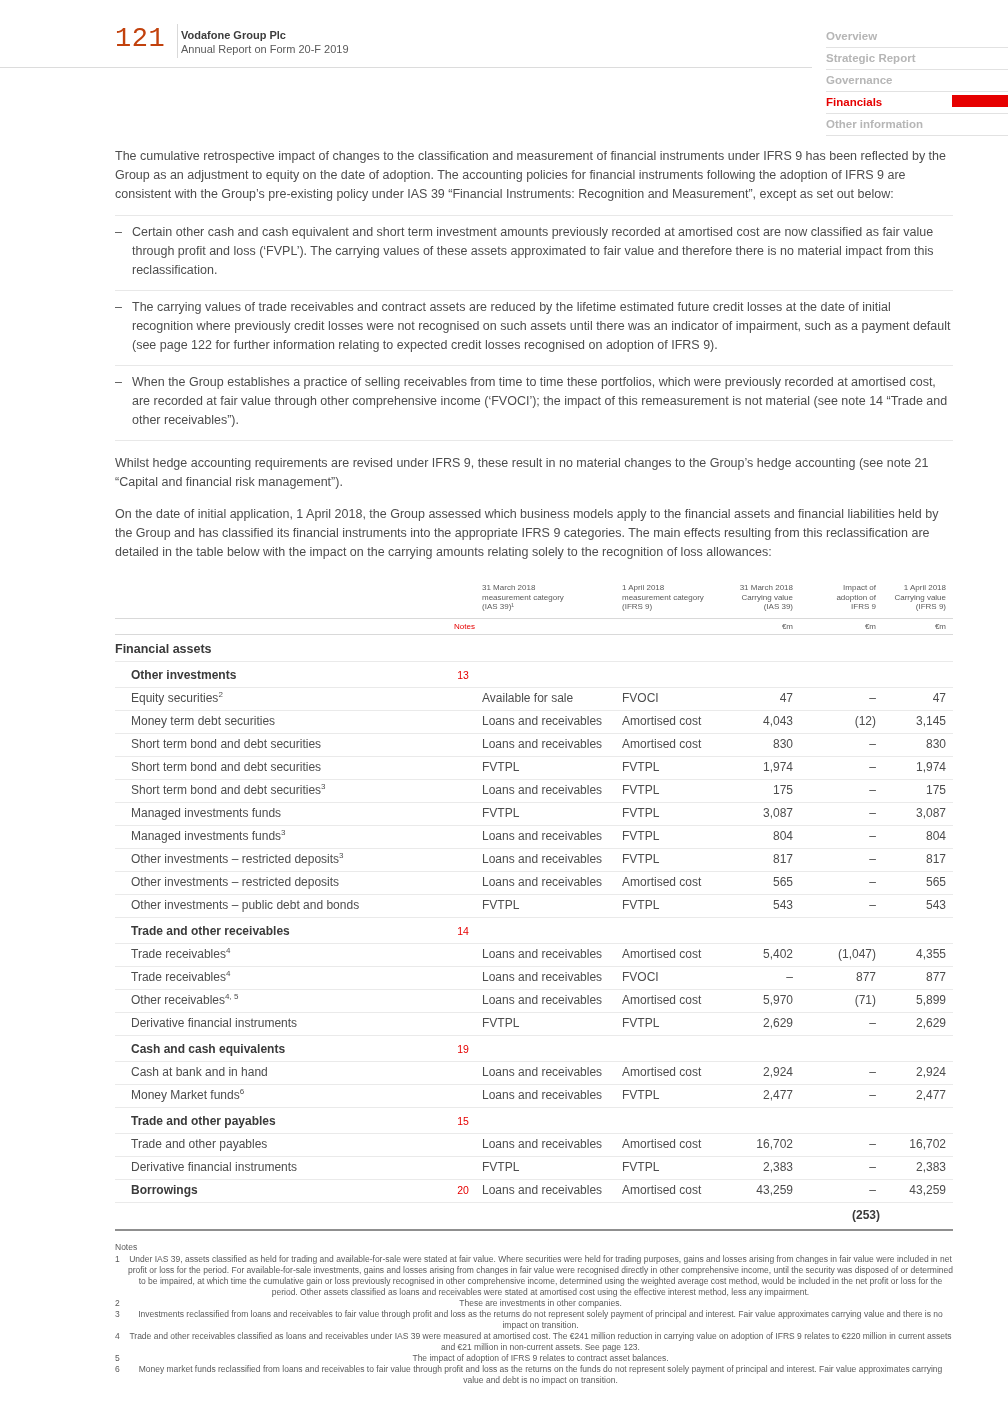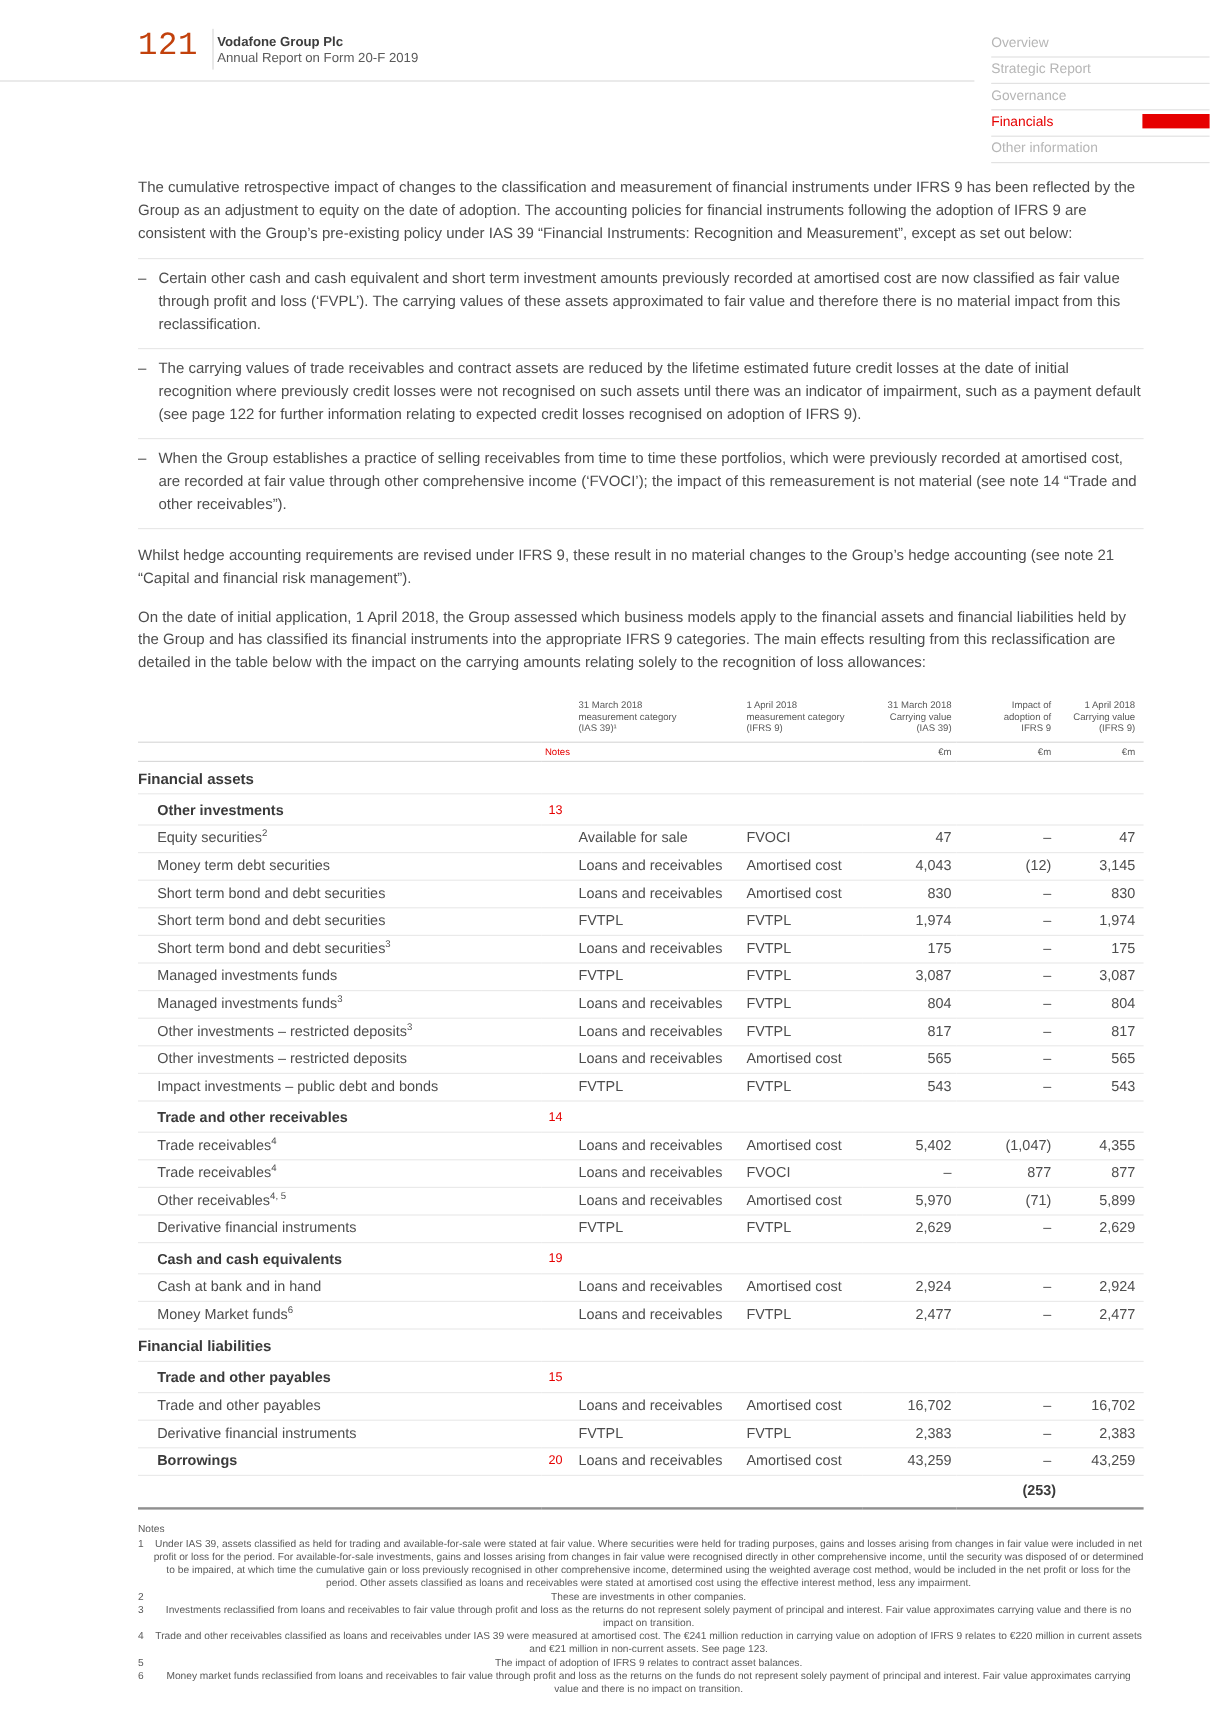--- a/index.html
+++ b/index.html
@@ -13,21 +13,21 @@
   
   .masthead-rule { position:absolute; left:0; top:67px; width:812px; height:1px; background:#dcdcdc; }
   .page-num { position:absolute; left:115px; top:24px; font-size:27px; color:#c2410c; letter-spacing:0.5px;font-family:Liberation Mono, monospace; }
   .mast-vline { position:absolute; left:177px; top:24px; width:1px; height:34px; background:#d9d9d9; }
   .pub { position:absolute; left:181px; top:28px; font-size:11px; line-height:14px; }
   .pub .company { font-weight:bold; color:#3c3c3c; }
   .pub .report { color:#5a5a5a; }
 
   
   .section-nav { position:absolute; left:826px; top:26px; width:182px; }
-  .nav-item { position:relative; font-size:11.5px; font-weight:normal; color:#b6b6b6;
+  .nav-item { position:relative; font-size:11.5px; font-weight:bold; color:#b6b6b6;
               padding:4px 0 5px; border-bottom:1px solid #e2e2e2; }
   .nav-item.active { color:#e60000; }
   .nav-bar { display:none; }
   .nav-item.active .nav-bar { display:block; position:absolute; right:0; top:3px;
               width:56px; height:12px; background:#e60000; }
 
   
   main { position:absolute; left:115px; top:147px; width:838px; }
   .red-heading { color:#e60000; font-size:12.5px; font-weight:normal; line-height:19px; }
   .para { font-size:12.5px; line-height:19px; color:#4d4d4d; }
@@ -250,21 +250,21 @@
         <tr class="item">
           <td class="lbl indent">Other investments – restricted deposits</td>
           <td class="notes"></td>
           <td class="cat">Loans and receivables</td>
           <td class="cat">Amortised cost</td>
           <td class="num n1">565</td>
           <td class="num n2">–</td>
           <td class="num n3">565</td>
         </tr>
         <tr class="item">
-          <td class="lbl indent">Impact investments – public debt and bonds</td>
+          <td class="lbl indent">Other investments – public debt and bonds</td>
           <td class="notes"></td>
           <td class="cat">FVTPL</td>
           <td class="cat">FVTPL</td>
           <td class="num n1">543</td>
           <td class="num n2">–</td>
           <td class="num n3">543</td>
         </tr>
         <tr class="subsection">
           <td class="lbl indent">Trade and other receivables</td>
           <td class="notes">14</td>
@@ -330,23 +330,20 @@
         </tr>
         <tr class="item">
           <td class="lbl indent">Money Market funds<sup>6</sup></td>
           <td class="notes"></td>
           <td class="cat">Loans and receivables</td>
           <td class="cat">FVTPL</td>
           <td class="num n1">2,477</td>
           <td class="num n2">–</td>
           <td class="num n3">2,477</td>
         </tr>
-        <tr class="section">
-          <td class="lbl" colspan="7">Financial liabilities</td>
-        </tr>
         <tr class="subsection">
           <td class="lbl indent">Trade and other payables</td>
           <td class="notes">15</td>
           <td class="cat"></td>
           <td class="cat"></td>
           <td class="num n1"></td>
           <td class="num n2"></td>
           <td class="num n3"></td>
         </tr>
         <tr class="item">
@@ -406,17 +403,17 @@
         <div class="note-row">
           <span class="note-num">4</span>
           <span class="note-text">Trade and other receivables classified as loans and receivables under IAS 39 were measured at amortised cost. The €241 million reduction in carrying value on adoption of IFRS 9 relates to €220 million in current assets and €21 million in non-current assets. See page 123.</span>
         </div>
         <div class="note-row">
           <span class="note-num">5</span>
           <span class="note-text">The impact of adoption of IFRS 9 relates to contract asset balances.</span>
         </div>
         <div class="note-row">
           <span class="note-num">6</span>
-          <span class="note-text">Money market funds reclassified from loans and receivables to fair value through profit and loss as the returns on the funds do not represent solely payment of principal and interest. Fair value approximates carrying value and there is no impact on transition.</span>
+          <span class="note-text">Money market funds reclassified from loans and receivables to fair value through profit and loss as the returns on the funds do not represent solely payment of principal and interest. Fair value approximates carrying value and debt is no impact on transition.</span>
         </div>
       </div>
   </div>
 </main>
 
 </body></html>

